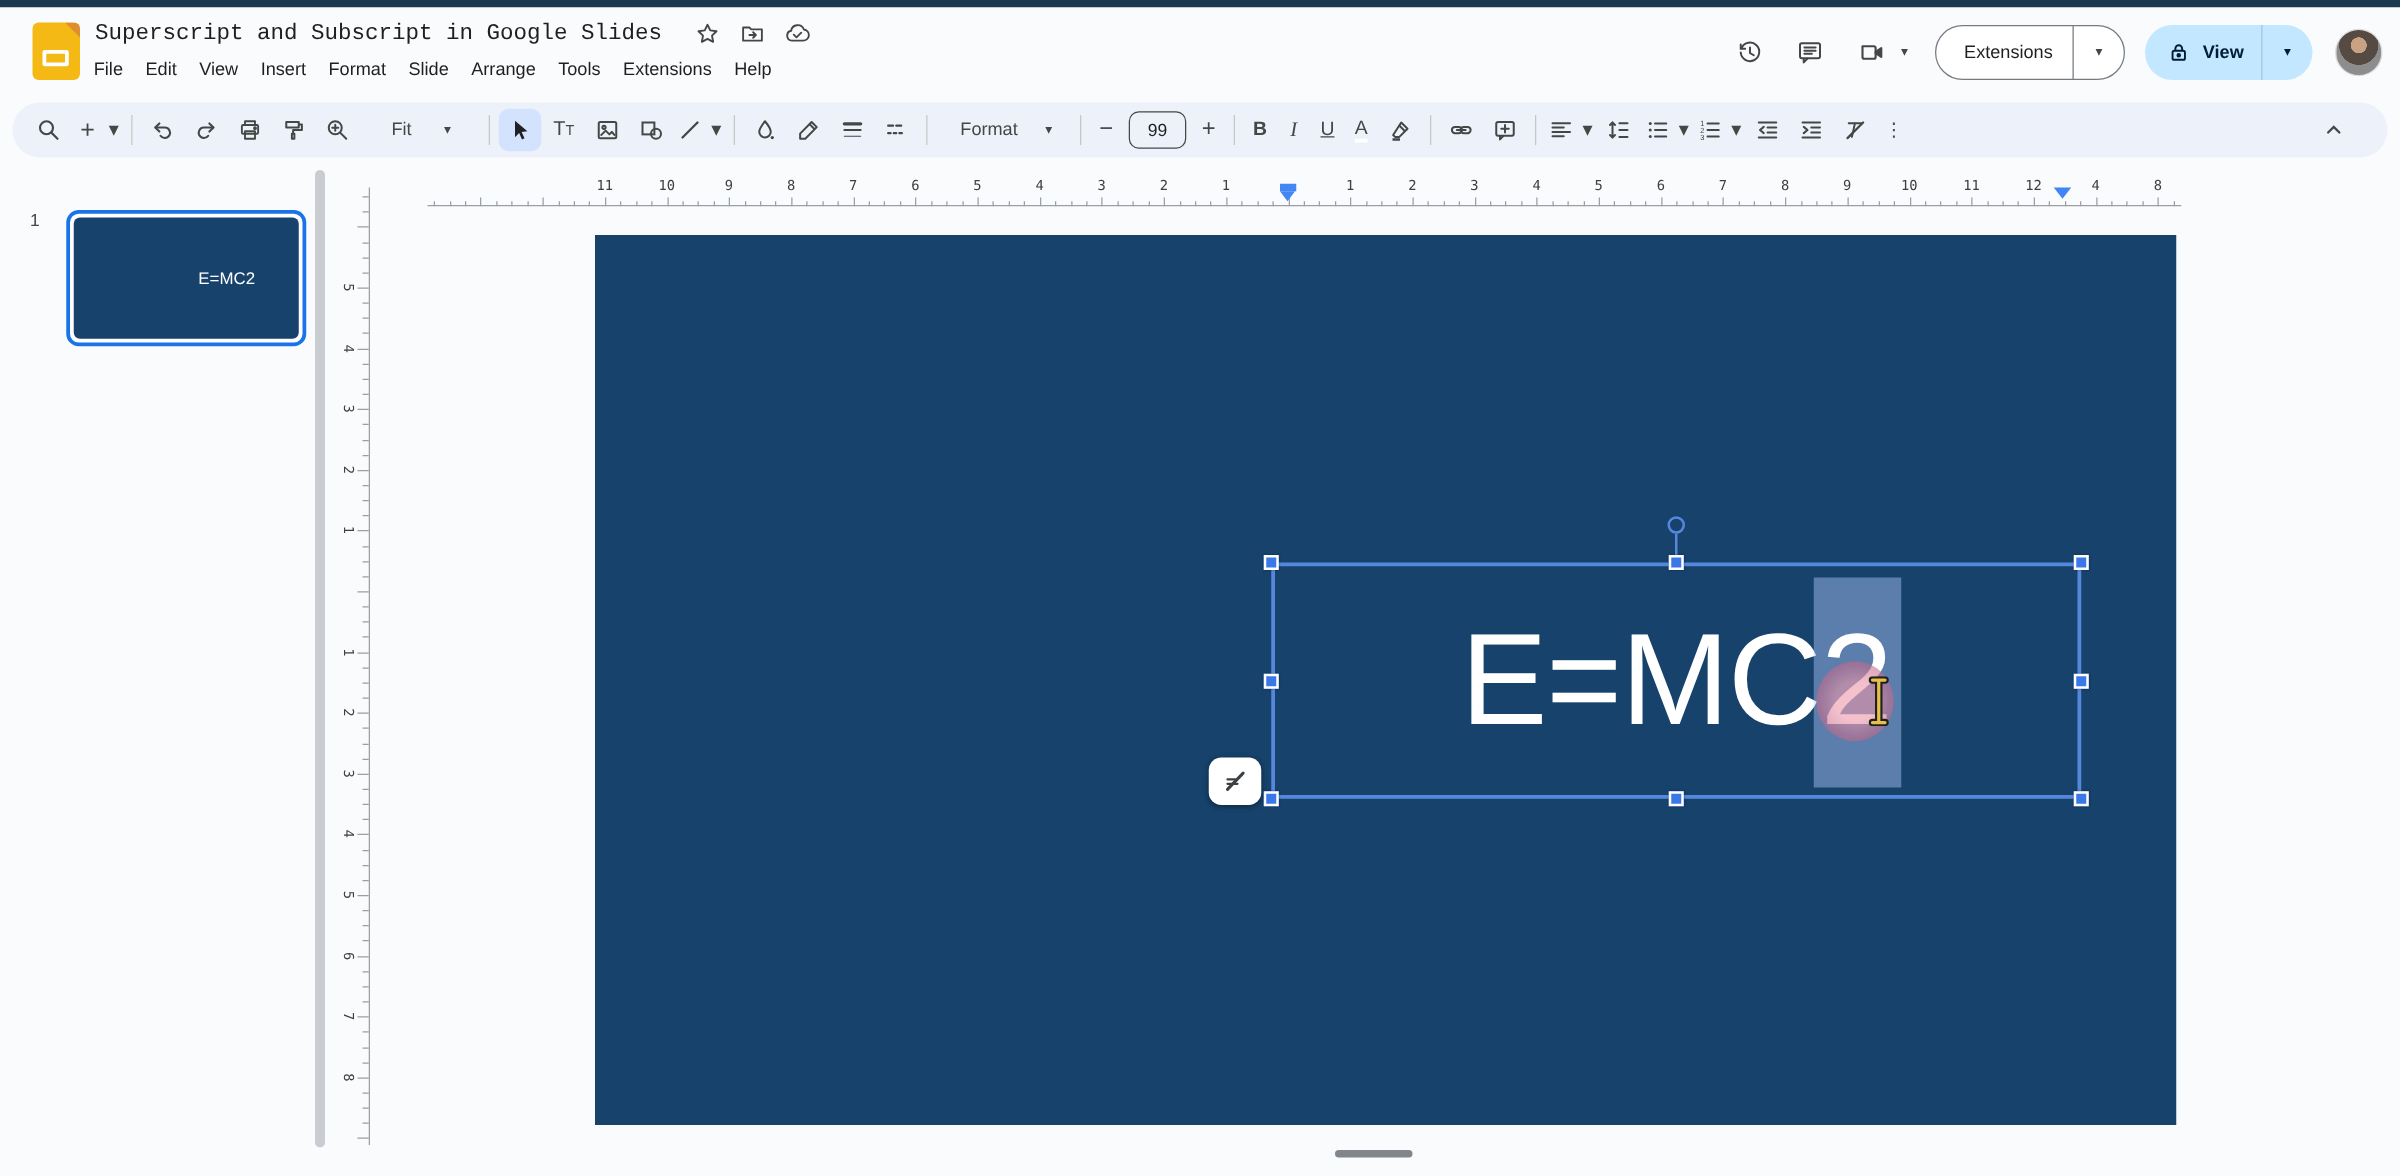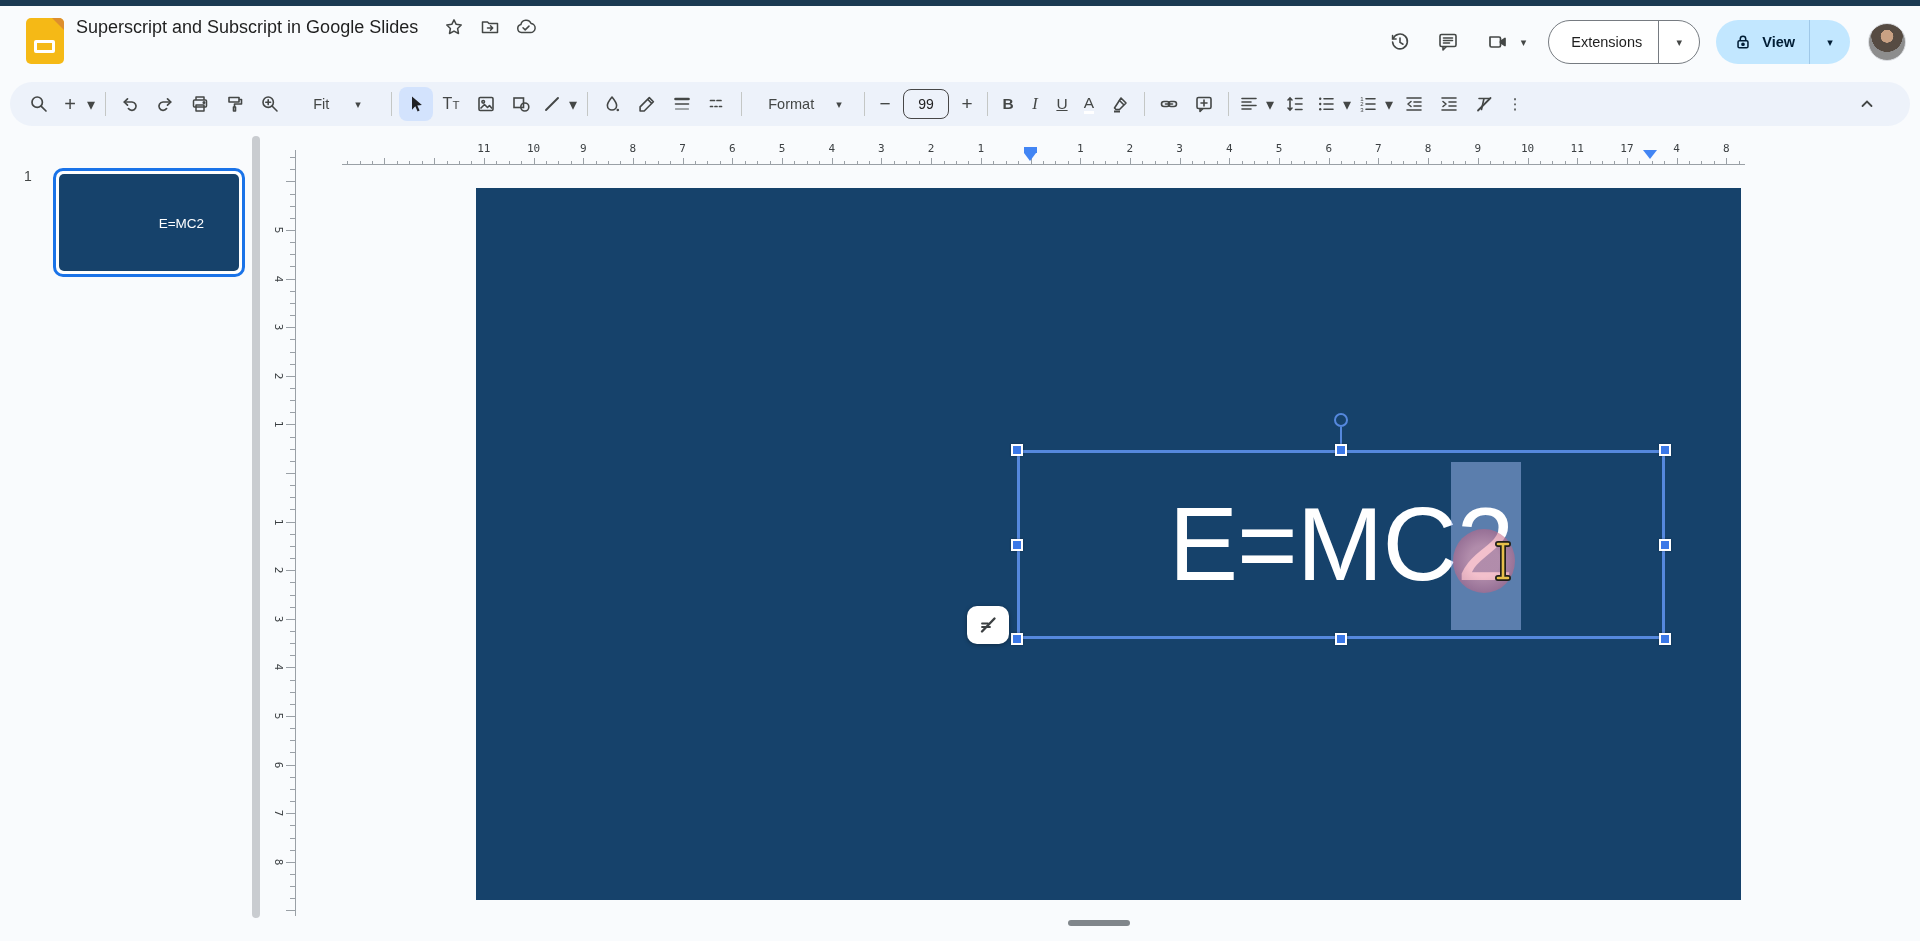--- a/index.html
+++ b/index.html
@@ -9,21 +9,21 @@
 
   
   .top-strip { position:absolute; left:0; top:0; width:1920px; height:6px; background:#1b3a52; }
 
   
   .header { position:absolute; left:0; top:6px; width:1920px; height:66px; background:#f9fbfd; }
   .logo { position:absolute; left:26px; top:12px; width:38px; height:46px; background:#f5b916; border-radius:5px; }
   .logo .fold { position:absolute; right:0; top:0; width:0; height:0; border-top:12px solid #dd8e2e; border-left:12px solid transparent; border-top-right-radius:5px; }
   .logo .page { position:absolute; left:8px; top:22px; width:21px; height:13px; border:3.5px solid #fff; border-radius:2px; }
   .title-row { position:absolute; left:76px; top:8px; height:26px; display:flex; align-items:center; gap:14px; }
-  .doc-title { font-size:18px; color:#1f1f1f; white-space:nowrap; }
+  .doc-title { font-size:18px; color:#1f1f1f; white-space:nowrap;font-family:Liberation Mono, monospace; }
   .title-icons { display:flex; align-items:center; gap:8px; margin-left:8px; color:#444746; }
   .title-icons .ic { width:28px; height:28px; display:flex; align-items:center; justify-content:center; border-radius:50%; }
   .menubar { position:absolute; left:66px; top:36px; height:28px; display:flex; align-items:center; }
   .menu-item { font-size:14.5px; color:#1f1f1f; padding:3px 9px; border-radius:6px; cursor:default; }
 
   .header-right { position:absolute; right:14px; top:12px; height:48px; display:flex; align-items:center; }
   .hr-ic { width:40px; height:40px; display:flex; align-items:center; justify-content:center; color:#444746; border-radius:50%; }
   .caret { font-size:11px; color:#444746; line-height:1; }
   .cam-group { display:flex; align-items:center; gap:3px; margin-right:22px; }
   .pill { height:44px; border-radius:22px; display:flex; align-items:center; }
@@ -125,20 +125,32 @@
       </span>
       <span class="ic">
         <svg width="22" height="22" viewBox="0 0 22 22" fill="none" stroke="currentColor" stroke-width="1.5" stroke-linejoin="round">
             <path d="M6.5 16.5a4 4 0 0 1-.6-7.9 5.3 5.3 0 0 1 10.2-1 4 4 0 0 1-.9 8.9z"></path>
             <path d="M8 11.7l2.2 2.2 3.8-3.8" stroke-linecap="round"></path>
           </svg>
       </span>
     </span>
   </div>
 
+  <div class="menubar">
+      <span class="menu-item">File</span>
+      <span class="menu-item">Edit</span>
+      <span class="menu-item">View</span>
+      <span class="menu-item">Insert</span>
+      <span class="menu-item">Format</span>
+      <span class="menu-item">Slide</span>
+      <span class="menu-item">Arrange</span>
+      <span class="menu-item">Tools</span>
+      <span class="menu-item">Extensions</span>
+      <span class="menu-item">Help</span>
+    </div>
 
   <div class="header-right">
     <span class="hr-ic">
       <svg width="22" height="22" viewBox="0 0 22 22" fill="none" stroke="currentColor" stroke-width="1.6" stroke-linecap="round">
           <path d="M4.2 7.5A7.4 7.4 0 1 1 3.6 11"></path>
           <path d="M3.6 4.5V8h3.5"></path>
           <path d="M11 7v4.4l3 1.8"></path>
         </svg>
     </span>
     <span class="hr-ic" style="margin-left:8px;">
@@ -531,21 +543,21 @@
     <div class="h-num" style="left: 1129.9px;">2</div>
     <div class="h-num" style="left: 1179.6px;">3</div>
     <div class="h-num" style="left: 1229.3px;">4</div>
     <div class="h-num" style="left: 1279px;">5</div>
     <div class="h-num" style="left: 1328.7px;">6</div>
     <div class="h-num" style="left: 1378.4px;">7</div>
     <div class="h-num" style="left: 1428.1px;">8</div>
     <div class="h-num" style="left: 1477.8px;">9</div>
     <div class="h-num" style="left: 1527.5px;">10</div>
     <div class="h-num" style="left: 1577.2px;">11</div>
-    <div class="h-num" style="left: 1626.9px;">17</div>
+    <div class="h-num" style="left: 1626.9px;">12</div>
     <div class="h-num" style="left: 1676.6px;">4</div>
     <div class="h-num" style="left: 1726.3px;">8</div>
   </div>
 <div class="v-ruler">
     <div class="v-base"></div>
     <div class="v-tick" style="top: 7.1px; width: 5px;"></div>
     <div class="v-tick" style="top: 19.25px; width: 5px;"></div>
     <div class="v-tick" style="top: 31.4px; width: 9px;"></div>
     <div class="v-tick" style="top: 43.55px; width: 5px;"></div>
     <div class="v-tick" style="top: 55.7px; width: 5px;"></div>

